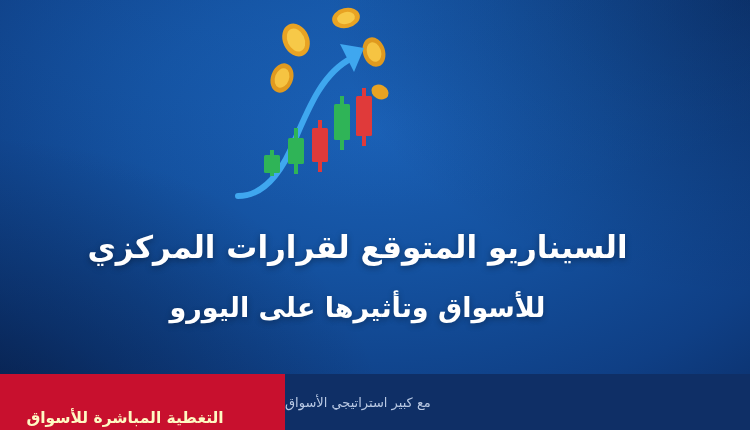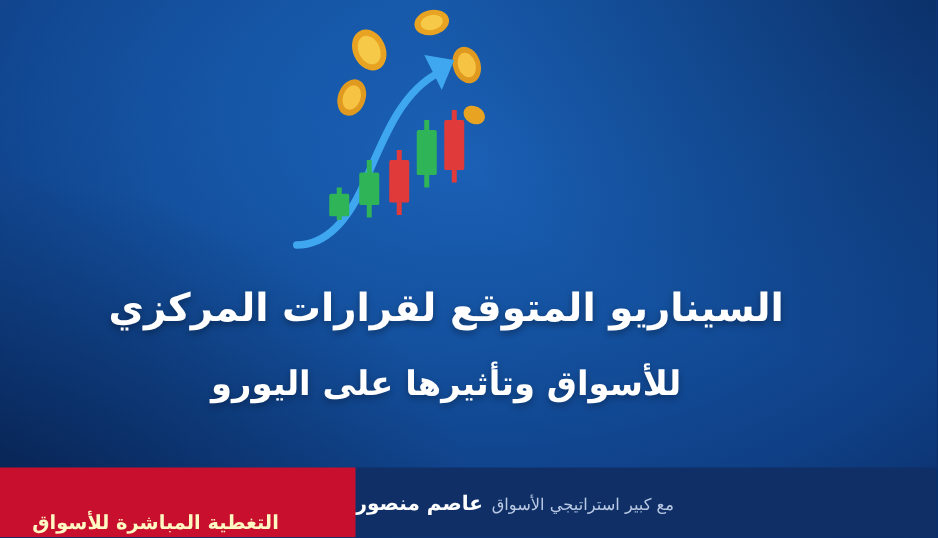--- a/index.html
+++ b/index.html
@@ -141,20 +141,19 @@
     </svg>
   </div>
 
   <div class="headline">السيناريو المتوقع لقرارات المركزي</div>
   <div class="subhead">للأسواق وتأثيرها على اليورو</div>
 
   <div class="bottombar">
     <div class="bar-left">
       <div class="bar-left-inner">
         <span class="presenter-role">مع كبير استراتيجي الأسواق</span>
-        <span class="presenter-name">عاصم منصور</span>
       </div>
     </div>
     <div class="bar-red">
       <span class="bar-red-label">التغطية المباشرة للأسواق</span>
     </div>
   </div>
 </div>
 
 </body></html>

